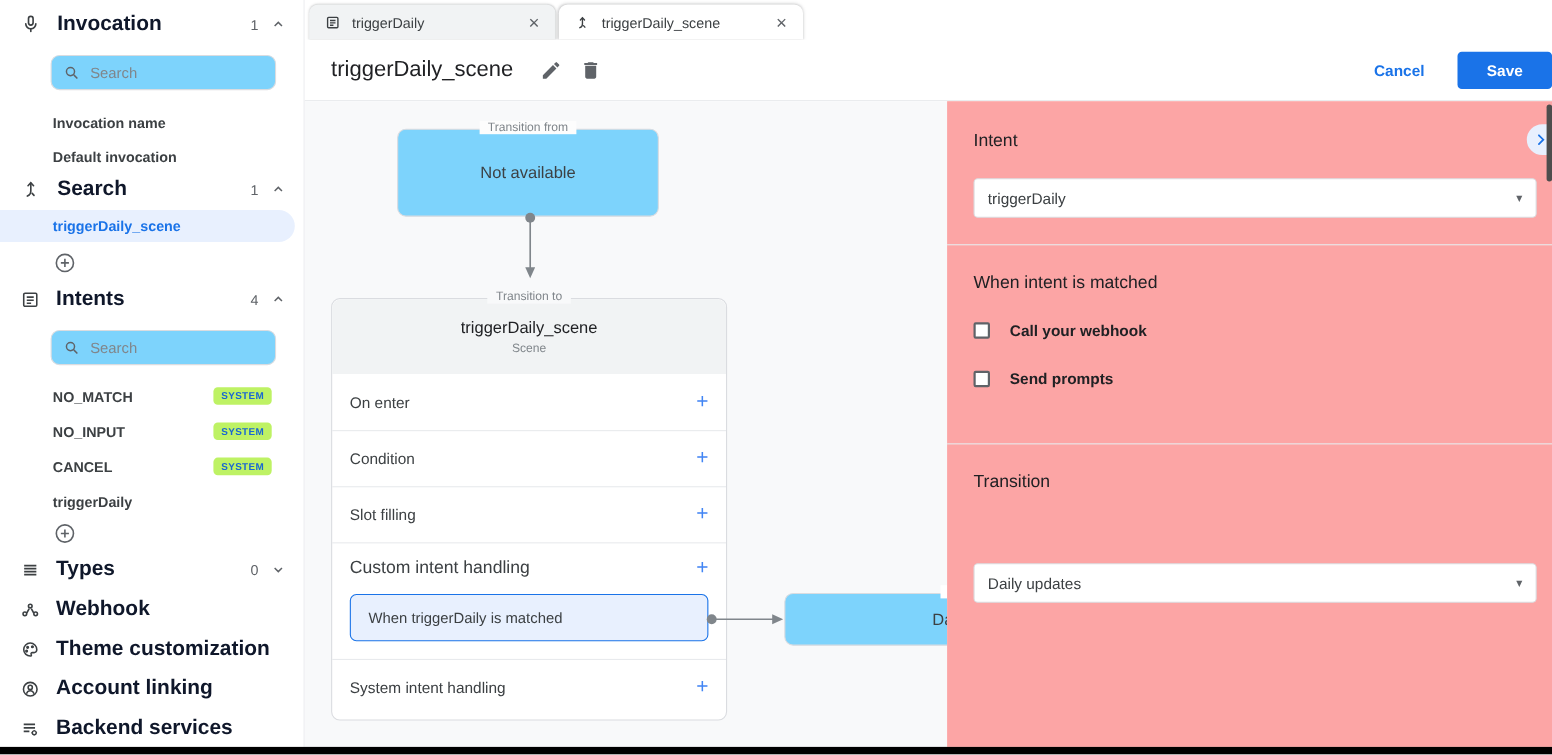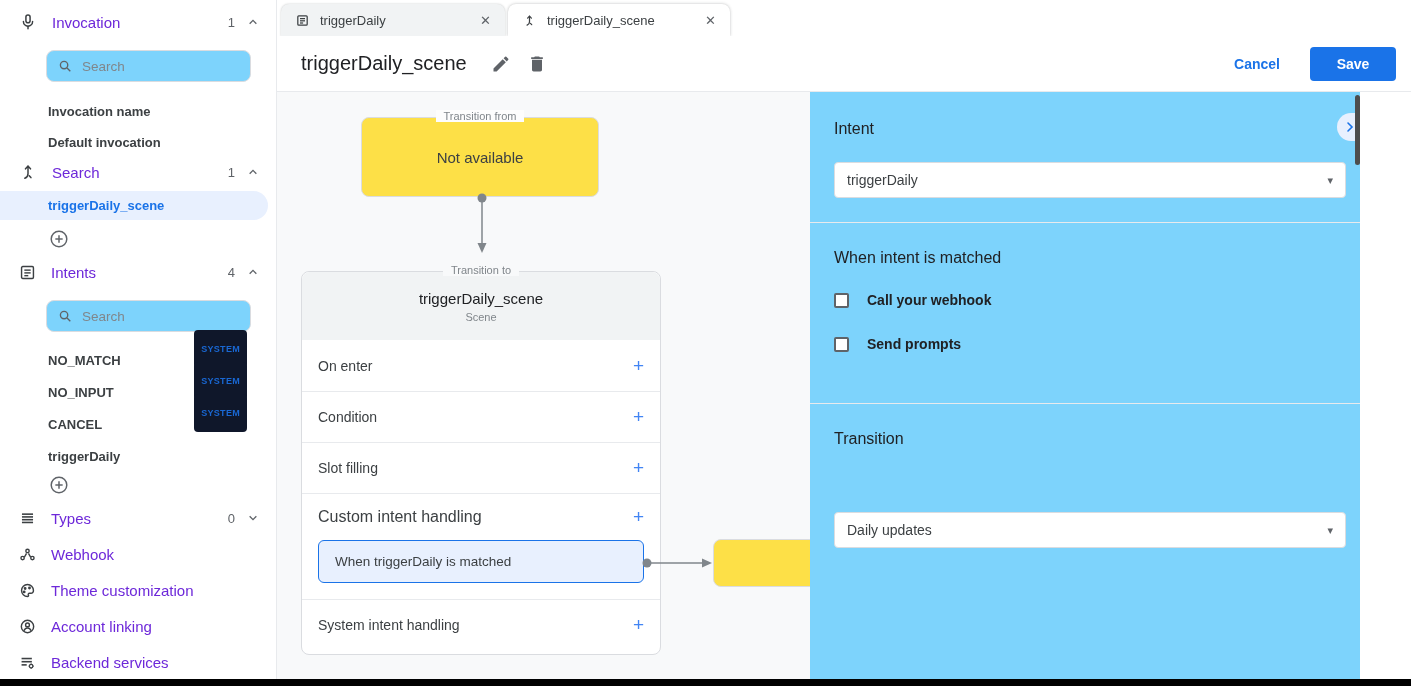--- a/index.html
+++ b/index.html
@@ -7,50 +7,50 @@
   body {
     font-family: "Liberation Sans", sans-serif;
     background:#fff; position:relative; overflow:hidden;
     color:#3c4043;
   }
   svg { display:block; }
 
   
   .sidebar { position:absolute; left:0; top:0; width:277px; height:679px; background:#fff; border-right:1px solid #e8eaed; }
   .srow { position:absolute; left:0; width:277px; height:28px; display:flex; align-items:center; padding:0 16px 0 18px; }
-  .srow .lbl { font-size:15px; color:#6d28d9; margin-left:14px; }
+  .srow .lbl { font-size:19px; color:#0f172a; margin-left:14px;font-weight:bold; }
   .srow .spacer { flex:1; }
   .srow .cnt { font-size:13px; color:#5f6368; margin-right:10px; }
   .search { position:absolute; left:46px; width:205px; height:32px; border:1px solid #dadce0; border-radius:8px; display:flex; align-items:center; padding:0 10px; background:#7dd3fc; }
   .search input { border:none; outline:none; font-size:13.5px; color:#3c4043; width:150px; margin-left:8px; font-family:inherit; background:transparent; }
   .search input::placeholder { color:#80868b; }
   .sitem { position:absolute; left:0; width:277px; height:24px; padding:0 30px 0 48px; display:flex; align-items:flex-end; justify-content:space-between; font-size:13px; font-weight:bold; color:#3c4043; }
-  .badge { background:#0f172a; color:#1967d2; font-size:9px; font-weight:bold; letter-spacing:.3px; padding:14px 7px; border-radius:4px; }
+  .badge { background:#bef264; color:#1967d2; font-size:9px; font-weight:bold; letter-spacing:.3px; padding:3px 7px; border-radius:4px; }
   .selpill { position:absolute; left:0; top:191px; width:268px; height:29px; background:#e8f0fe; border-radius:0 15px 15px 0; display:flex; align-items:center; padding-left:48px; font-size:13px; font-weight:bold; color:#1a73e8; }
   .addcircle { position:absolute; left:48px; width:22px; height:22px; }
 
   
   .tabstrip { position:absolute; left:277px; top:0; width:1134px; height:36px; background:#fff; }
   .tab { position:absolute; top:4px; height:32px; border-radius:8px 8px 0 0; display:flex; align-items:center; padding:0 14px; font-size:13px; color:#3c4043; }
   .tab-1 { left:4px; width:224px; background:#f1f3f4; box-shadow:0 0 2px rgba(60,64,67,.30); }
   .tab-2 { left:231px; width:222px; background:#fff; box-shadow:0 0 3px rgba(60,64,67,.35); }
   .tab .tlabel { margin-left:10px; }
   .tab .tclose { margin-left:auto; color:#5f6368; font-size:13px; }
 
   
   .header { position:absolute; left:277px; top:36px; width:1134px; height:56px; background:#fff; border-bottom:1px solid #e8eaed; display:flex; align-items:center; }
   .htitle { margin-left:24px; font-size:20px; color:#202124; }
   .hicon { margin-left:24px; cursor:pointer; }
   .hicon + .hicon { margin-left:16px; }
   .cancel { margin-left:auto; margin-right:30px; color:#1a73e8; font-size:14px; font-weight:bold; cursor:pointer; }
-  .save { width:86px; height:34px; background:#1a73e8; color:#fff; border:none; border-radius:4px; font-size:14px; font-weight:bold; margin-right:15px; font-family:inherit; cursor:pointer; }
+  .save { width:86px; height:34px; background:#1a73e8; color:#fff; border:none; border-radius:4px; font-size:14px; font-weight:bold; font-family:inherit; cursor:pointer; }
 
   
   .canvas { position:absolute; left:277px; top:92px; width:584px; height:587px; background:#f8f9fa; overflow:hidden; }
-  .node { position:absolute; background:#fde047; border:1px solid #dadce0; border-radius:8px; }
+  .node { position:absolute; background:#7dd3fc; border:1px solid #dadce0; border-radius:8px; }
   .legend { position:absolute; top:-8px; left:0; right:0; text-align:center; font-size:11px; color:#80868b; white-space:nowrap; }
   .legend span { background:#f8f9fa; padding:0 8px; }
   .from-box { left:84px; top:25px; width:238px; height:80px; }
   .node-text { position:absolute; inset:0; display:flex; align-items:center; justify-content:center; font-size:15px; color:#3c4043; }
   .arrow1 { position:absolute; left:194px; top:98px; }
   .arrow2 { position:absolute; left:362px; top:461px; }
 
   .card { position:absolute; left:24px; top:179px; width:360px; height:384px; background:#fff; border:1px solid #dadce0; border-radius:8px; }
   .card-head { height:68px; background:#f1f3f4; border-radius:8px 8px 0 0; display:flex; flex-direction:column; align-items:center; justify-content:center; gap:4px; }
   .card-title { font-size:15px; color:#202124; }
@@ -59,21 +59,21 @@
   .crow .rlabel { font-size:14px; color:#3c4043; }
   .plus { color:#4285f4; font-size:19px; cursor:pointer; }
   .crow-tall { height:106px; border-top:1px solid #e8eaed; }
   .crow-tall .inner { height:46px; display:flex; align-items:center; justify-content:space-between; padding:0 16px; }
   .chip { margin:0 16px; height:43px; border:1.5px solid #1a73e8; background:#e8f0fe; border-radius:6px; display:flex; align-items:center; padding-left:16px; font-size:13.5px; color:#3c4043; cursor:pointer; }
   .next-box { left:436px; top:447px; width:360px; height:48px; }
   .next-box .legend span { background:#fff; }
   .from-box .legend span { background:#fdfdfd; }
 
   
-  .panel { position:absolute; left:810px; top:92px; width:550px; height:587px; background:#7dd3fc; }
+  .panel { position:absolute; left:861px; top:92px; width:550px; height:587px; background:#fca5a5; }
   .pheading { position:absolute; left:24px; font-size:16px; color:#202124; }
   .collapse { position:absolute; right:0; top:21px; width:23px; height:28px; background:#e8f0fe; border-radius:14px 0 0 14px; display:flex; align-items:center; justify-content:flex-end; padding-right:2px; cursor:pointer; }
   .sel { position:absolute; left:24px; width:512px; height:36px; border:1px solid #dadce0; border-radius:4px; display:flex; align-items:center; padding:0 12px; font-size:14px; color:#3c4043; background:#fff; cursor:pointer; }
   .sel .caret { margin-left:auto; color:#5f6368; font-size:11px; }
   .pdivider { position:absolute; left:0; width:550px; height:1px; background:#e8eaed; }
   .cbrow { position:absolute; left:24px; display:flex; align-items:center; gap:18px; cursor:pointer; }
   .cbox { width:15px; height:15px; border:2px solid #5f6368; border-radius:2px; background:#fff; flex:none; }
   .cblabel { font-size:14px; font-weight:bold; color:#202124; }
   .pdesc { position:absolute; left:24px; top:366px; width:518px; font-size:13px; line-height:19px; color:#5f6368; }
   .thumb { position:absolute; right:0; top:3px; width:5px; height:70px; background:#4d4d4d; border-radius:3px; }

